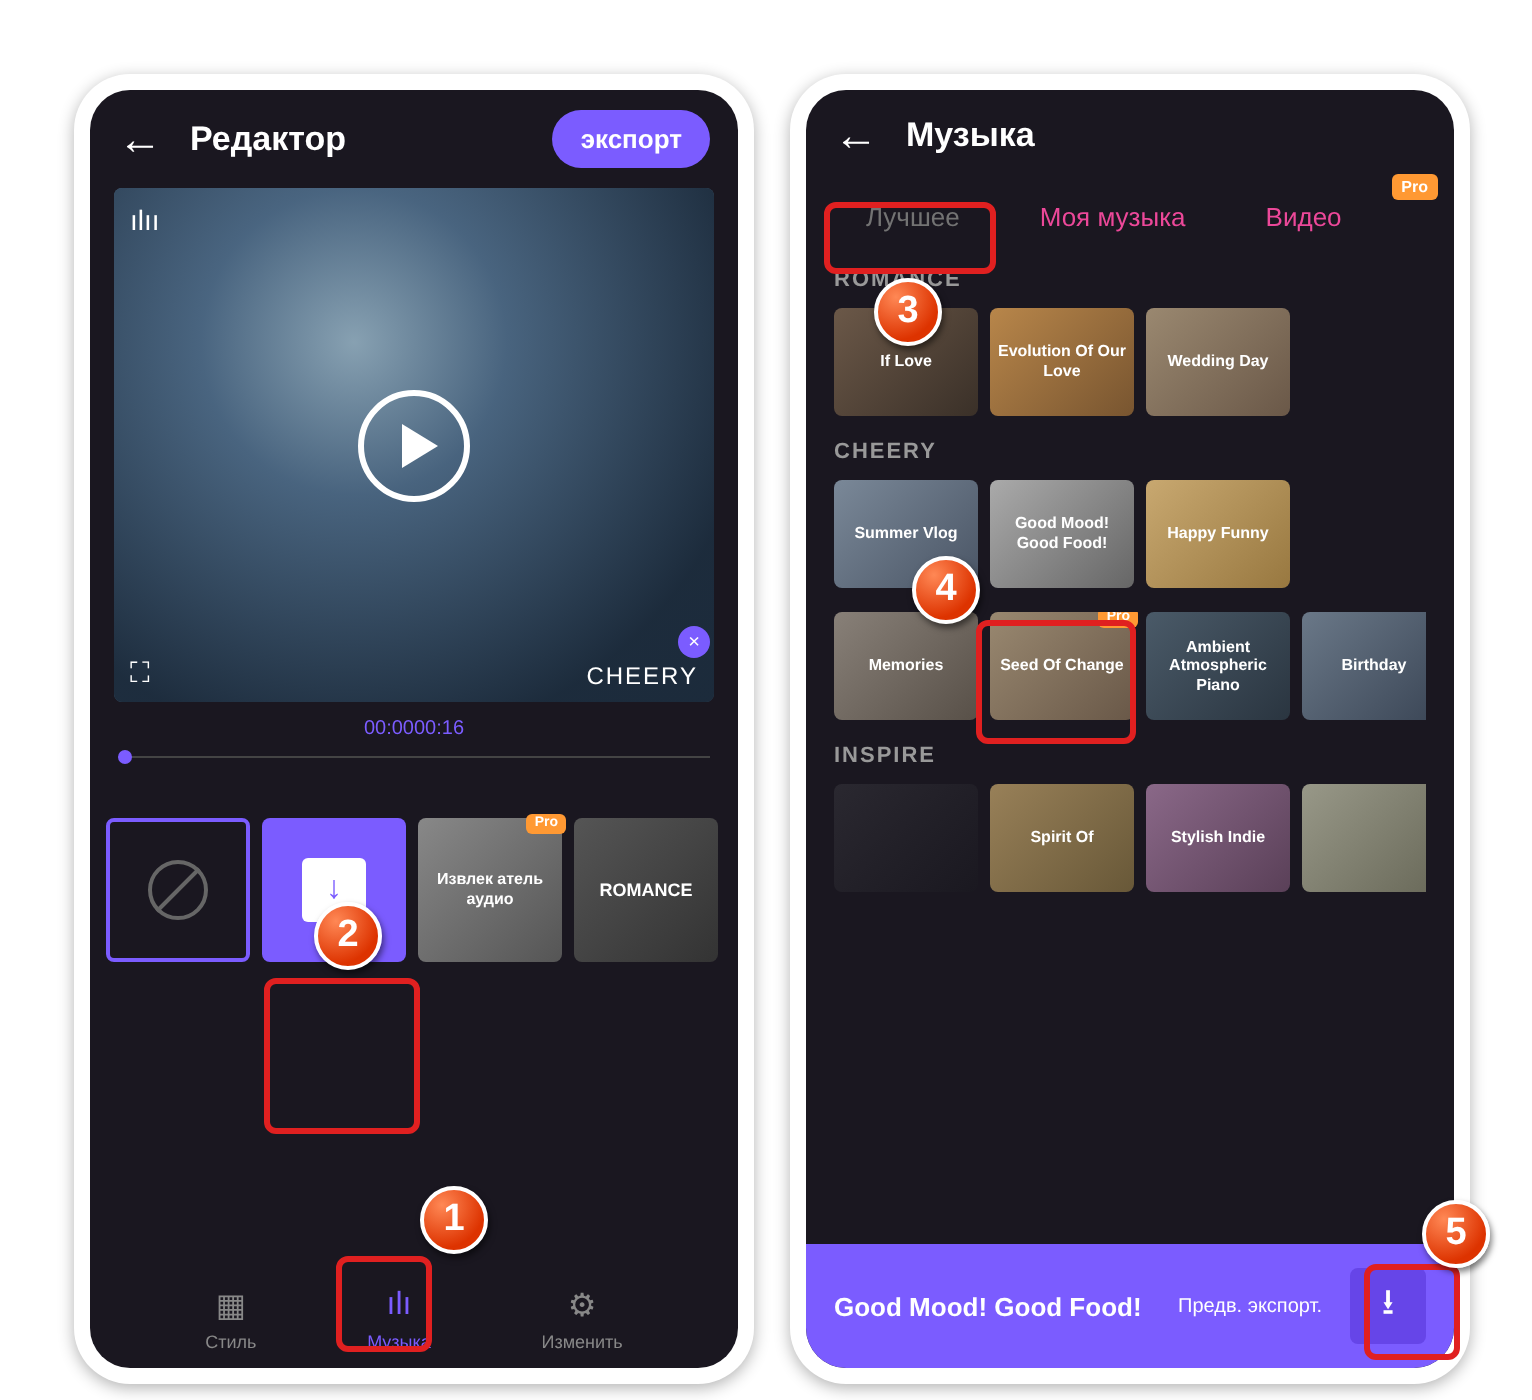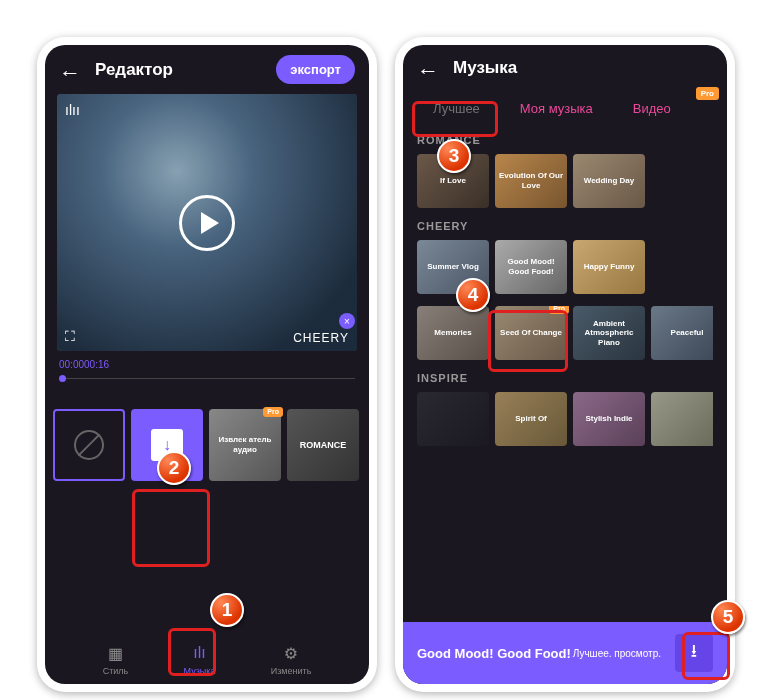--- a/index.html
+++ b/index.html
@@ -13,21 +13,21 @@
 .title{font-size:17px;font-weight:bold;flex:1}
 .export-btn{background:#7b5cff;color:#fff;padding:7px 14px;border-radius:16px;font-size:13px;font-weight:bold}
 .preview{position:relative;margin:0 12px;height:257px;background:linear-gradient(135deg,#4a6b8a,#2d4558);border-radius:4px;display:flex;align-items:center;justify-content:center;overflow:hidden}
 .preview-img{position:absolute;inset:0;background:radial-gradient(ellipse at 40% 30%,#8fa8b8 0%,#4a6580 30%,#1a2838 80%);opacity:0.9}
 .play-circle{position:relative;width:56px;height:56px;border:3px solid #fff;border-radius:50%;display:flex;align-items:center;justify-content:center}
 .play-tri{width:0;height:0;border-left:18px solid #fff;border-top:11px solid transparent;border-bottom:11px solid transparent;margin-left:5px}
 .watermark{position:absolute;bottom:6px;right:8px;color:#fff;font-size:12px;letter-spacing:1px}
 .wm-close{position:absolute;bottom:22px;right:2px;width:16px;height:16px;background:#7b5cff;border-radius:50%;color:#fff;font-size:10px;display:flex;align-items:center;justify-content:center}
 .expand-icon{position:absolute;bottom:6px;left:8px;color:#fff;font-size:14px}
 .eq-icon{position:absolute;top:8px;left:8px;color:#fff;font-size:14px}
-.timeline{display:flex;justify-content:flex-start;padding:8px 14px;color:#7b5cff;font-size:10px}
+.timeline{display:flex;justify-content:center;padding:8px 14px;color:#7b5cff;font-size:10px}
 .timeline-bar{height:1px;background:#444;margin:0 14px;position:relative}
 .timeline-bar::before{content:'';position:absolute;left:0;top:-3px;width:7px;height:7px;background:#7b5cff;border-radius:50%}
 .thumbs{display:flex;padding:30px 8px 10px;gap:6px;overflow:hidden}
 .thumb{width:72px;height:72px;border-radius:4px;display:flex;align-items:center;justify-content:center;color:#fff;font-size:9px;text-align:center;flex-shrink:0;position:relative}
 .thumb.none{border:2px solid #7b5cff;color:#666}
 .thumb.none::before{content:'';width:26px;height:26px;border:2px solid #666;border-radius:50%;position:absolute}
 .thumb.none::after{content:'';width:30px;height:2px;background:#666;position:absolute;transform:rotate(-45deg)}
 .thumb.dl{background:#7b5cff}
 .thumb.dl-inner{width:32px;height:32px;background:#fff;border-radius:3px;display:flex;align-items:center;justify-content:center;color:#7b5cff;font-size:16px}
 .thumb.txt{background:linear-gradient(135deg,#888,#555);font-size:8px;line-height:1.2;padding:4px;font-weight:bold}
@@ -157,35 +157,35 @@
     </div>
   </div>
   <div class="cat-section">
     <div class="cat-row">
       <div class="track x1">Memories</div>
       <div class="track x3">
             <span class="pro-tag">Pro</span>
             <span>Seed Of Change</span>
           </div>
       <div class="track x2">Ambient Atmospheric Piano</div>
-      <div class="track x4">Peaceful</div>
+      <div class="track x4">Birthday</div>
     </div>
   </div>
   <div class="cat-section">
     <div class="cat-title">INSPIRE</div>
     <div class="cat-row">
       <div class="track i1"></div>
       <div class="track i2">Spirit Of</div>
       <div class="track i3">Stylish Indie</div>
       <div class="track i4"></div>
     </div>
   </div>
   <div class="now-playing">
     <span class="np-title">Good Mood! Good Food!</span>
-    <span class="np-preview">Лучшее. просмотр.</span>
+    <span class="np-preview">Предв. экспорт.</span>
     <span class="np-dl">
           <span>⭳</span>
         </span>
   </div>
 </div>
 </div>
 
 <div class="hl hl1"></div>
 <div class="hl hl2"></div>
 <div class="hl hl3"></div>

